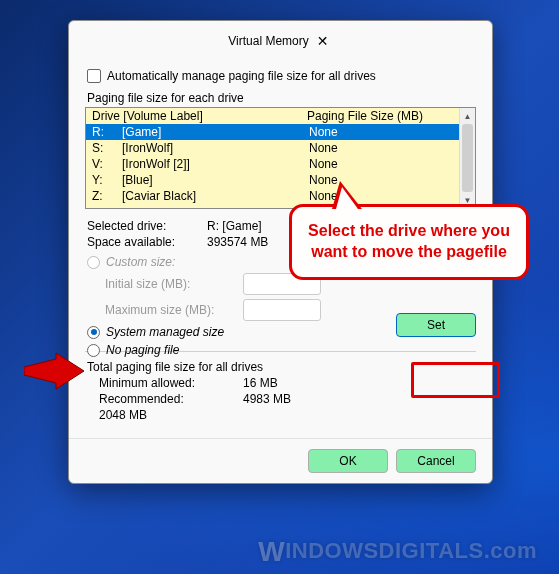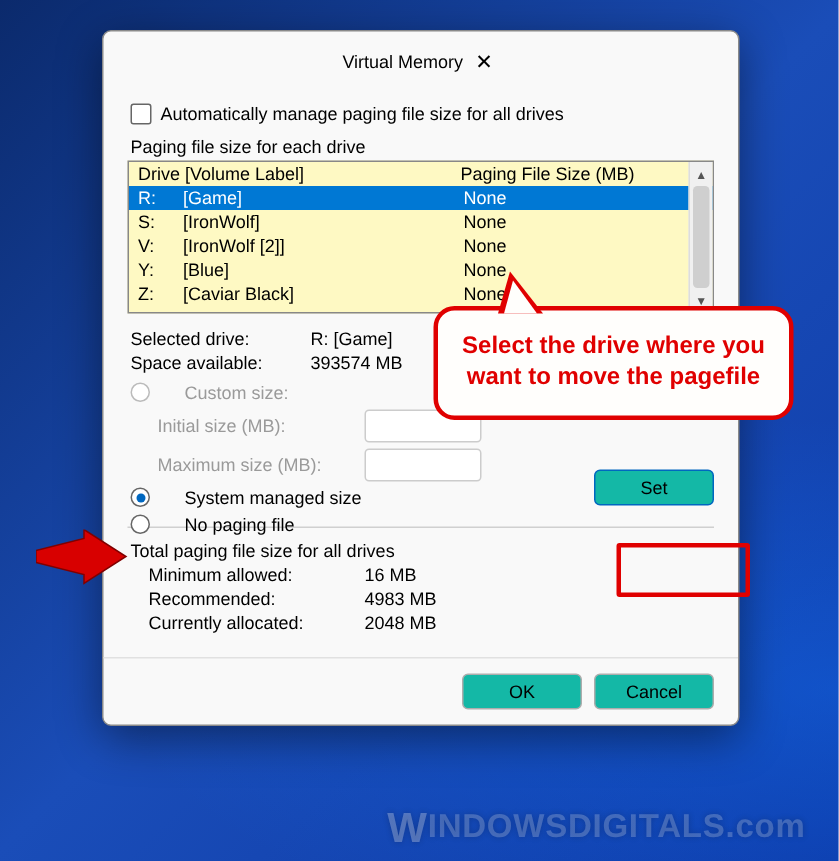--- a/index.html
+++ b/index.html
@@ -119,23 +119,24 @@
     border-radius: 3px;
   }
   .info-grid {
     margin: 10px 2px 6px 2px;
     display: grid;
     grid-template-columns: 120px 1fr;
     row-gap: 2px;
   }
   .radio-row {
     display: flex;
-    align-items: flex-start;
-    gap: 23px;
+    align-items: center;
+    gap: 6px;
     margin: 4px 0 4px 2px;
+    font-style: italic;
   }
   .radio {
     width: 13px;
     height: 13px;
     border: 1px solid #666;
     border-radius: 50%;
     background: #fff;
     display: flex;
     align-items: center;
     justify-content: center;
@@ -168,21 +169,21 @@
     display: flex;
     justify-content: flex-end;
     margin-top: -48px;
     margin-bottom: 14px;
   }
   .button {
     min-width: 80px;
     height: 24px;
     border: 1px solid #adadad;
     border-radius: 4px;
-    background: #14b8a6;
+    background: #86efac;
     display: inline-flex;
     align-items: center;
     justify-content: center;
     font-size: 12px;
     color: #000;
   }
   .set-btn {
     border: 1px solid #0067c0;
     color: #000;
   }
@@ -373,21 +374,20 @@
       <div>Total paging file size for all drives</div>
       <div class="totals-row">
         <span>Minimum allowed:</span>
         <span>16 MB</span>
       </div>
       <div class="totals-row">
         <span>Recommended:</span>
         <span>4983 MB</span>
       </div>
       <div class="totals-row">
-        <span>Currently allocated:</span>
         <span>2048 MB</span>
       </div>
     </div>
   </div>
 
   <div class="footer">
     <div class="button">OK</div>
     <div class="button">Cancel</div>
   </div>
 </div>

